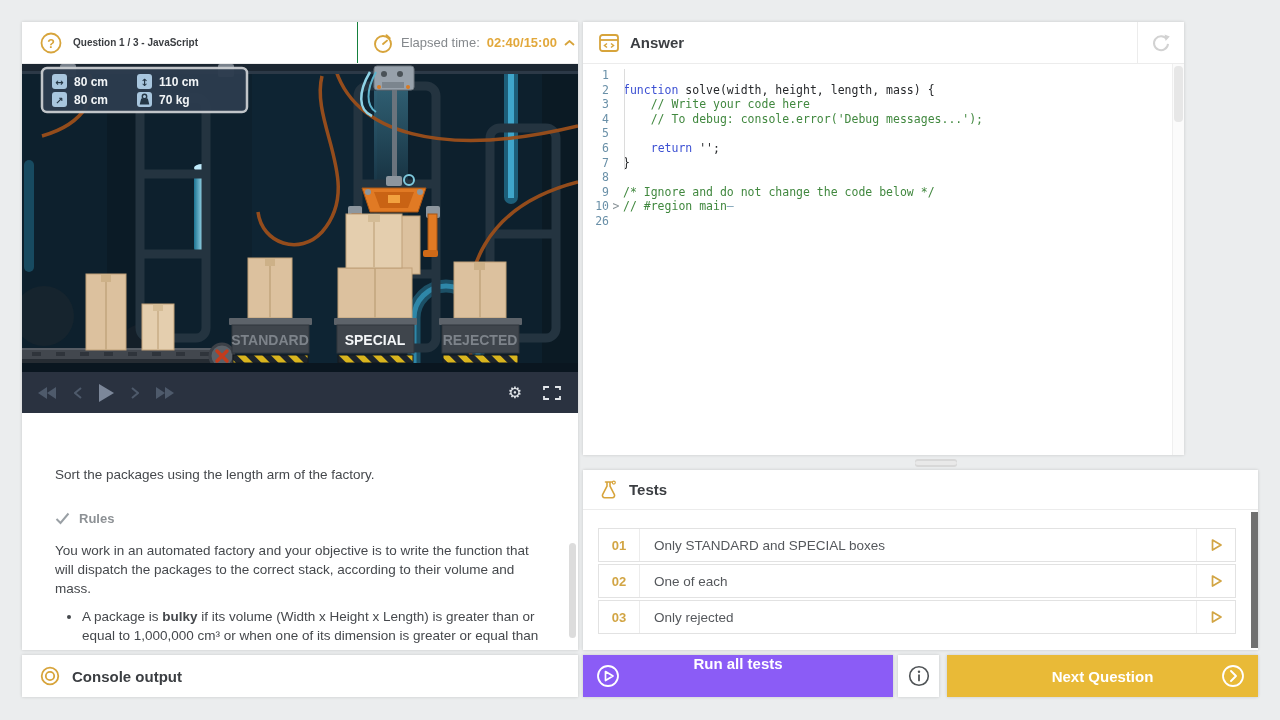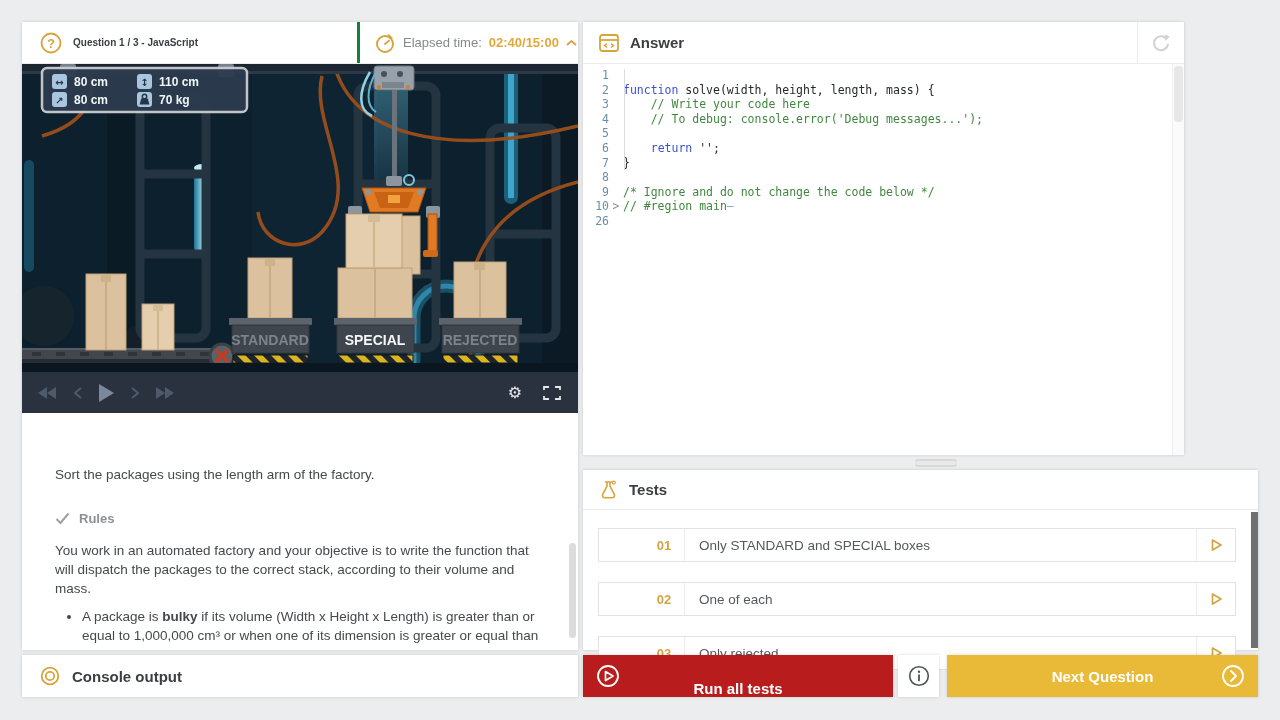--- a/index.html
+++ b/index.html
@@ -7,21 +7,21 @@
     width:1280px;height:720px;position:relative;overflow:hidden;
     background:#ebedee;
     font-family:"Liberation Sans",sans-serif;
     -webkit-font-smoothing:antialiased;
   }
   .card{position:absolute;background:#fff;box-shadow:0 0 3px rgba(0,0,0,.16);}
   
   .left-panel{left:22px;top:22px;width:556px;height:628px;}
   .q-header{position:absolute;top:0;left:0;width:556px;height:42px;display:flex;align-items:center;border-bottom:1px solid #ececec;box-sizing:border-box;background:#fff;z-index:3;}
   .q-left{display:flex;align-items:center;gap:11px;padding-left:18px;width:335px;box-sizing:border-box;height:100%;}
-  .q-right{display:flex;align-items:center;gap:7px;padding-left:14px;border-left:3px solid #15803d;flex:1;height:100%;cursor:pointer;}
+  .q-right{display:flex;align-items:center;gap:7px;padding-left:14px;border-left:1px solid #15803d;flex:1;height:100%;cursor:pointer;}
   .hdr-title{font-size:10px;font-weight:bold;color:#3b3e42;}
   .muted-label{font-size:13px;color:#85898d;}
   .time-val{font-size:13px;font-weight:bold;color:#e2a83b;}
   .game-wrap{position:absolute;top:42px;left:0;width:556px;height:308px;overflow:hidden;background:#0d202d;}
   .controls{position:absolute;top:350px;left:0;width:556px;height:41px;background:#2a3240;display:flex;align-items:center;box-sizing:border-box;padding:0 16px;}
   .controls .grp{display:flex;align-items:center;gap:17px;}
   .ctl{cursor:pointer;display:flex;align-items:center;}
   .controls .spacer{flex:1;}
   .statement{position:absolute;top:391px;left:0;width:556px;height:237px;box-sizing:border-box;padding:36px 38px 0 33px;overflow:hidden;background:#fff;}
   .sec-head{display:flex;align-items:center;gap:9px;font-size:13px;font-weight:bold;color:#8d9195;}
@@ -46,28 +46,28 @@
   .tk-cm{color:#41883f;}
   .tk-pl{color:#26282b;}
   .tk-fd{color:#7ba0b5;}
   .indent-guide{position:absolute;left:41px;top:5px;width:1px;height:101px;background:#dcdcdc;}
   .ed-scroll-track{position:absolute;right:0;top:0;width:11px;height:100%;background:#fbfbfb;border-left:1px solid #efefef;}
   .ed-scroll-thumb{position:absolute;right:1px;top:2px;width:9px;height:56px;background:#e7e7e7;border-radius:4px;}
   .drag-handle{position:absolute;left:915px;top:459px;width:42px;height:8px;background:#e9e9e9;border-radius:3px;box-shadow:inset 0 2px 0 #d8d8d8, inset 0 -2px 0 #d8d8d8;cursor:row-resize;}
   .tests-panel{left:583px;top:470px;width:675px;height:180px;}
   .t-header{position:absolute;top:0;left:0;right:0;height:40px;display:flex;align-items:center;gap:11px;padding-left:16px;border-bottom:1px solid #ececec;box-sizing:border-box;}
   .t-list{position:absolute;top:40px;left:0;right:0;bottom:0;padding:18px 22px 0 15px;box-sizing:border-box;}
-  .t-row{display:flex;align-items:stretch;height:34px;border:1px solid #e2e2e2;margin-bottom:20px;box-sizing:border-box;background:#fff;cursor:pointer;padding-left:45px;}
+  .t-row{display:flex;align-items:stretch;height:34px;border:1px solid #e2e2e2;margin-bottom:2px;box-sizing:border-box;background:#fff;cursor:pointer;}
   .t-num{width:40px;display:flex;align-items:center;justify-content:center;font-size:13px;font-weight:bold;color:#d2a544;border-right:1px solid #ececec;}
   .t-label{flex:1;display:flex;align-items:center;padding-left:14px;font-size:13.5px;color:#55585c;}
   .t-play{width:38px;display:flex;align-items:center;justify-content:center;border-left:1px solid #ececec;cursor:pointer;}
   .t-scroll{position:absolute;right:0;top:42px;width:7px;height:136px;background:#707070;}
   .panel-title{font-size:15px;font-weight:bold;color:#3b3e42;}
   
-  .run-btn{left:583px;top:655px;width:310px;height:42px;background:#b91c1c;display:flex;align-items:flex-end;justify-content:center;cursor:pointer;box-shadow:0 0 3px rgba(0,0,0,.16);position:absolute;}
+  .run-btn{left:583px;top:655px;width:310px;height:42px;background:#8b5cf6;display:flex;align-items:flex-start;justify-content:center;cursor:pointer;box-shadow:0 0 3px rgba(0,0,0,.16);position:absolute;}
   .run-btn .lbl,.next-btn .lbl{font-size:15px;font-weight:bold;color:#fff;}
   .run-btn svg{position:absolute;left:13px;top:9px;}
   .info-btn{left:898px;top:655px;width:41px;height:42px;background:#fff;display:flex;align-items:center;justify-content:center;cursor:pointer;box-shadow:0 0 3px rgba(0,0,0,.16);position:absolute;}
   .next-btn{left:947px;top:655px;width:311px;height:42px;background:#e9ba37;display:flex;align-items:center;justify-content:center;cursor:pointer;box-shadow:0 0 3px rgba(0,0,0,.16);position:absolute;}
   .next-btn svg{position:absolute;right:13px;top:9px;}
   .gear-glyph{font-size:16px;color:#e3e7eb;line-height:1;}
 </style>
 </head>
 <body>
 

